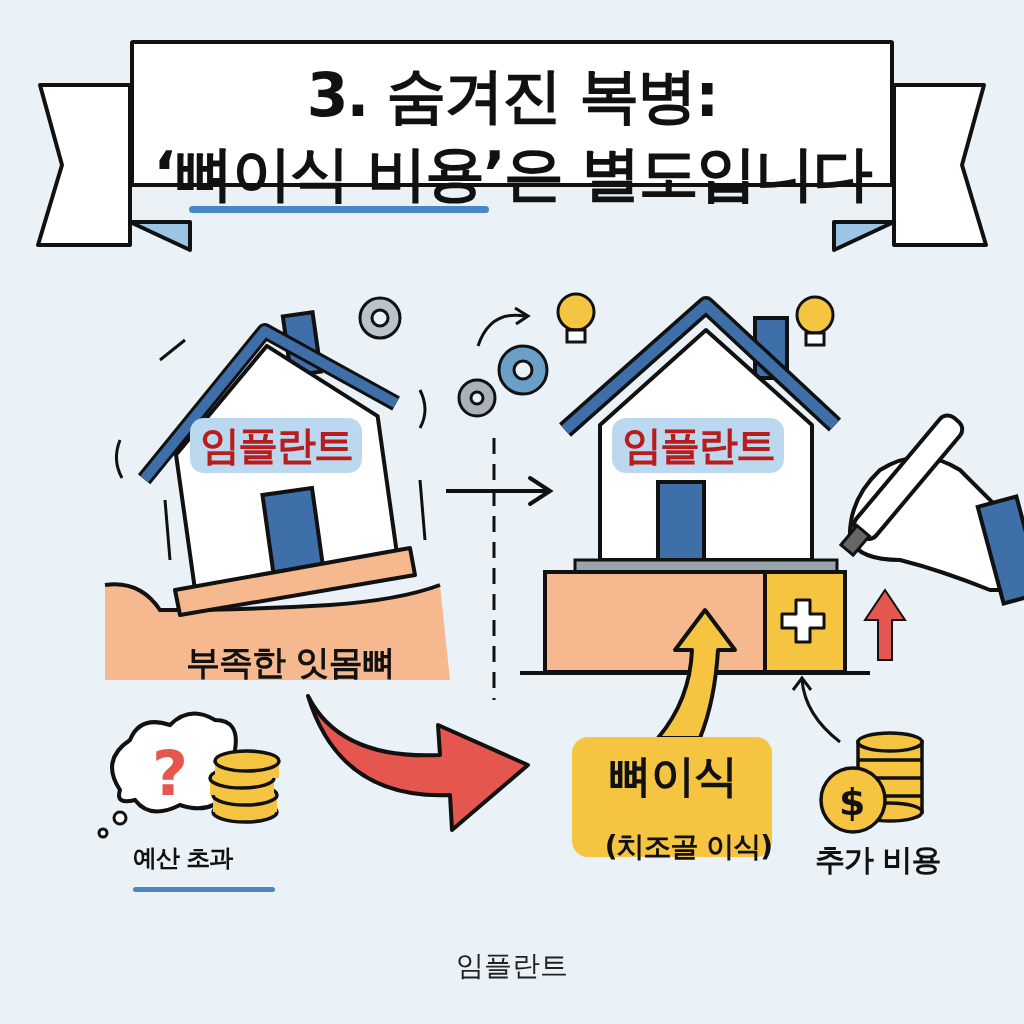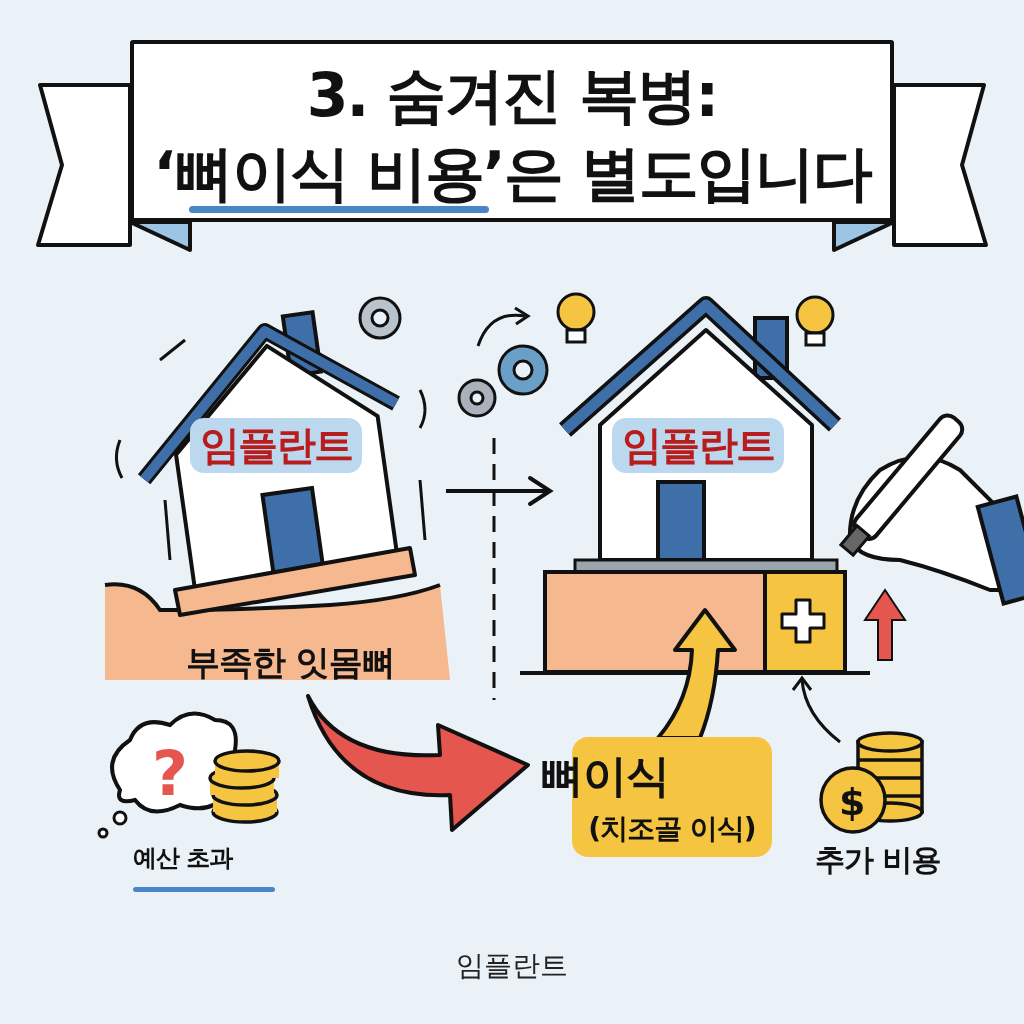--- a/index.html
+++ b/index.html
@@ -1,18 +1,18 @@
 <!DOCTYPE html>
 <html><head>
 <meta charset="utf-8">
 <style>
   html,body{margin:0;padding:0;}
   body{width:1024px;height:1024px;background:#eaf2f7;position:relative;overflow:hidden;font-family:"DejaVu Sans",sans-serif;}
   .abs{position:absolute;}
-  .banner{position:absolute;left:130px;top:40px;width:764px;height:182px;background:#fff;border:4px solid #111;border-radius:3px;box-sizing:border-box;}
+  .banner{position:absolute;left:130px;top:40px;width:764px;height:147px;background:#fff;border:4px solid #111;border-radius:3px;box-sizing:border-box;}
   .title-line{position:absolute;left:0;right:0;text-align:center;font-weight:bold;color:#111;font-size:60px;letter-spacing:-2px;}
   .underline{position:absolute;height:7px;border-radius:4px;background:#4a86c5;}
   .house-label{position:absolute;background:#bcd8ee;color:#b91c1c;font-weight:bold;font-size:40px;border-radius:14px;padding:0 10px;letter-spacing:-2px;}
   .caption{position:absolute;font-weight:bold;color:#111;letter-spacing:-1px;text-align:center;}
   svg{position:absolute;overflow:visible;}
 </style>
 </head>
 <body>
 
 <div>
@@ -142,22 +142,22 @@
 <svg width="1024" height="1024" style="left:0;top:0">
   <path d="M880,470 Q920,445 960,470 L1010,520 L1024,520 L1024,590 L990,590 Q940,570 900,560 Q860,560 850,540 Q848,500 880,470 Z" fill="#fff" stroke="#111" stroke-width="4" stroke-linejoin="round"></path>
   <rect x="990" y="500" width="40" height="100" fill="#3f6fa8" stroke="#111" stroke-width="4" transform="rotate(-15 1010 550)"></rect>
   <g transform="rotate(40 900 490)">
     <rect x="885" y="400" width="26" height="150" rx="10" fill="#fff" stroke="#111" stroke-width="4"></rect>
     <rect x="890" y="545" width="16" height="25" fill="#666" stroke="#111" stroke-width="3"></rect>
   </g>
 </svg>
 
 <div class="abs" style="left:572px;top:737px;width:200px;height:120px;background:#f5c542;border-radius:16px;"></div>
-<div class="caption" style="left:540px;top:747px;width:165px;text-align:left;font-size:44px">뼈이식</div>
-<div class="caption" style="left:572px;top:810px;width:200px;text-align:center;font-size:28px">(치조골 이식)</div>
+<div class="caption" style="left:572px;top:747px;width:165px;text-align:right;font-size:44px">뼈이식</div>
+<div class="caption" style="left:572px;top:828px;width:200px;text-align:right;font-size:28px">(치조골 이식)</div>
 
 <svg width="1024" height="1024" style="left:0;top:0">
   <g fill="#f5c542" stroke="#111" stroke-width="3.5">
     <rect x="858" y="742" width="64" height="70" fill="#f5c542"></rect>
     <ellipse cx="890" cy="812" rx="32" ry="9"></ellipse>
     <ellipse cx="890" cy="742" rx="32" ry="9"></ellipse>
     <line x1="858" y1="760" x2="922" y2="760"></line>
     <line x1="858" y1="778" x2="922" y2="778"></line>
     <line x1="858" y1="796" x2="922" y2="796"></line>
     <circle cx="853" cy="800" r="32"></circle>

